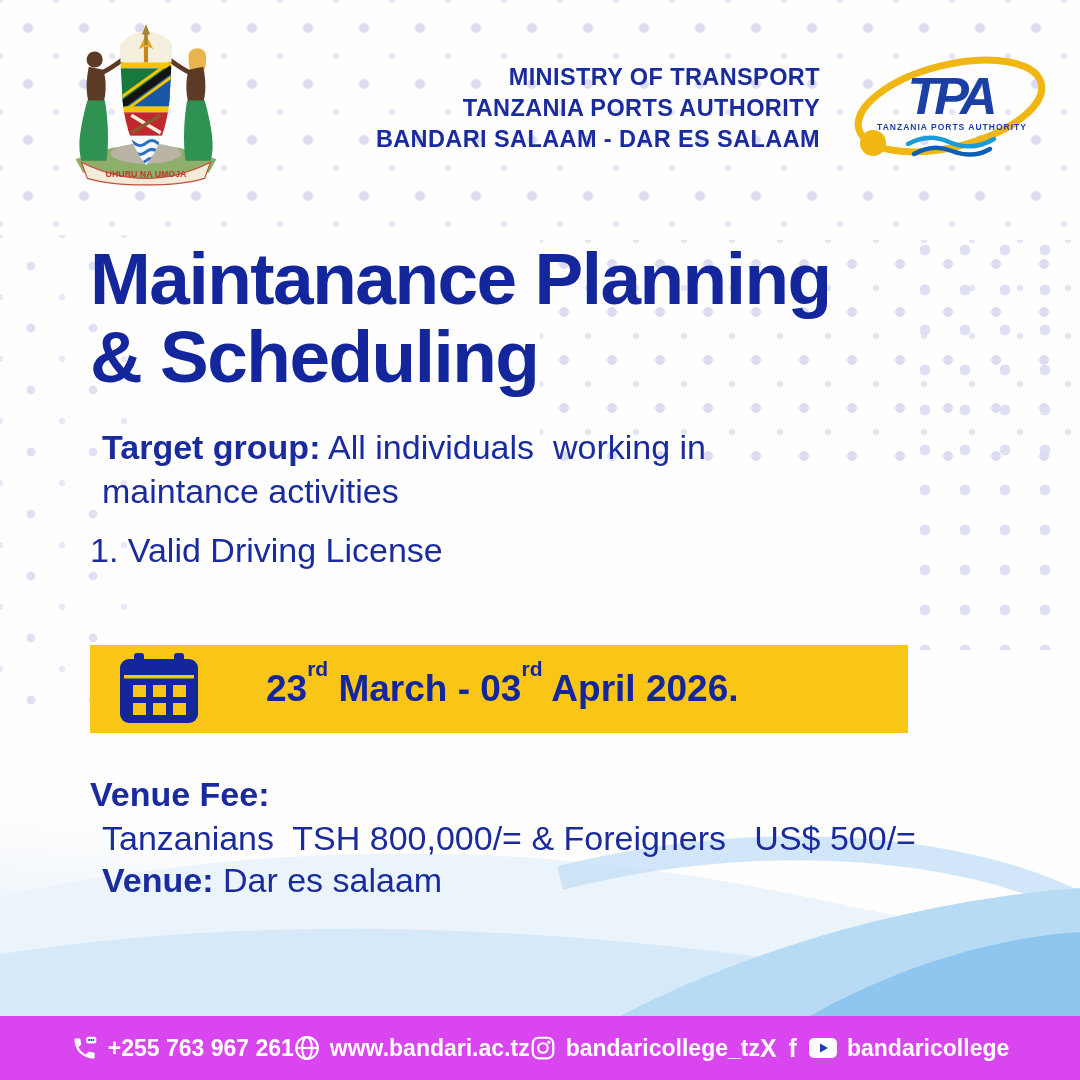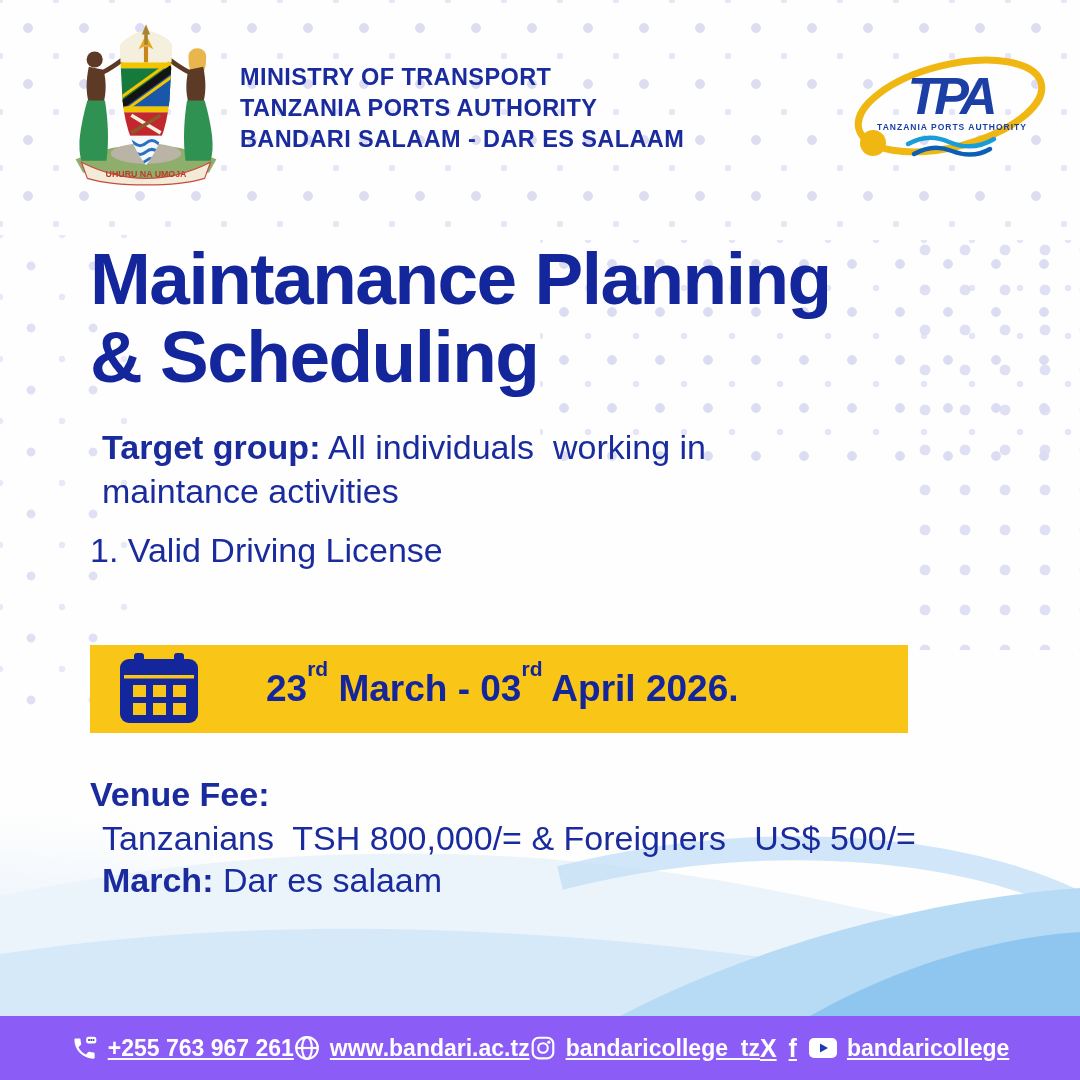--- a/index.html
+++ b/index.html
@@ -49,21 +49,21 @@
   .bottom-wash {
     position: absolute; left: 0; bottom: 64px; width: 420px; height: 200px;
     background: radial-gradient(ellipse at 0% 100%, #dfecf8 0%, rgba(223,236,248,0) 72%);
     z-index: 0; pointer-events: none;
   }
   .waves { position: absolute; left: 0; bottom: 64px; width: 1080px; height: 190px; z-index: 0; pointer-events: none; }
 
   
   .header-text {
     position: absolute; left: 240px; top: 62px; width: 580px;
-    text-align: left; z-index: 2;
+    text-align: right; z-index: 2;
     font-weight: 800; font-size: 23.5px; line-height: 31px; letter-spacing: .4px;
     color: #1a2b9e;
   }
   .coa { position: absolute; left: 58px; top: 24px; z-index: 2; }
   .tpa { position: absolute; left: 848px; top: 44px; z-index: 2; }
 
   
   .title {
     position: absolute; left: 90px; top: 240px; width: 930px; z-index: 2;
     font-weight: 800; font-size: 73px; line-height: 78px; letter-spacing: -1.5px;
@@ -90,23 +90,23 @@
   }
   .banner-text sup { font-size: 21px; position: relative; top: -12px; font-weight: 700; }
 
   
   .fee   { left: 90px; top: 772px; width: 950px; }
   .venue { left: 90px; top: 858px; width: 740px; }
 
   
   .footer {
     position: absolute; left: 0; bottom: 0; width: 1080px; height: 64px;
-    background: #8b5cf6; z-index: 3;
+    background: #d946ef; z-index: 3;
     display: flex; align-items: center; justify-content: center; 
-    color: #ffffff; font-weight: 800; font-size: 23px; text-decoration: underline;
+    color: #ffffff; font-weight: 800; font-size: 23px;
   }
   .footer .item { display: flex; align-items: center; gap: 10px; }
   .footer .icon { display: flex; align-items: center; }
   .footer .xf { font-weight: 900; font-size: 25px; }
   .footer .social-icons { display: flex; align-items: center; gap: 12px; }
 </style>
 </head>
 <body>
 
 <div class="poster">
@@ -212,21 +212,21 @@
       <rect x="57" y="52" width="13" height="12" fill="#f9c516"></rect>
     </svg>
     <div class="banner-text"><span>23</span><sup>rd</sup><span> March - 03</span><sup>rd</sup><span> April 2026.</span></div>
   </div>
 
   <div class="body-block fee">
     <div class="bold">Venue Fee:</div>
     <div class="prewrap">Tanzanians  TSH 800,000/= &amp; Foreigners   US$ 500/=</div>
   </div>
 
-  <div class="body-block venue prewrap"><span class="bold">March:</span><span> Dar es salaam</span></div>
+  <div class="body-block venue prewrap"><span class="bold">Venue:</span><span> Dar es salaam</span></div>
 
   <div class="footer">
 
     <div class="item">
       <span class="icon">
         <svg width="27" height="27" viewBox="0 0 24 24" aria-hidden="true">
           <path fill="#ffffff" d="M6.62 10.79c1.44 2.83 3.76 5.14 6.59 6.59l2.2-2.2c.27-.27.67-.36 1.02-.24 1.12.37 2.33.57 3.57.57.55 0 1 .45 1 1V20c0 .55-.45 1-1 1-9.39 0-17-7.61-17-17 0-.55.45-1 1-1h3.5c.55 0 1 .45 1 1 0 1.25.2 2.45.57 3.57.11.35.03.74-.25 1.02l-2.2 2.2z"></path>
           <rect x="13.5" y="1.5" width="9" height="6" rx="2" fill="#ffffff"></rect>
           <circle cx="16" cy="4.5" r="0.9" fill="#1e3caa"></circle>
           <circle cx="18" cy="4.5" r="0.9" fill="#1e3caa"></circle>

